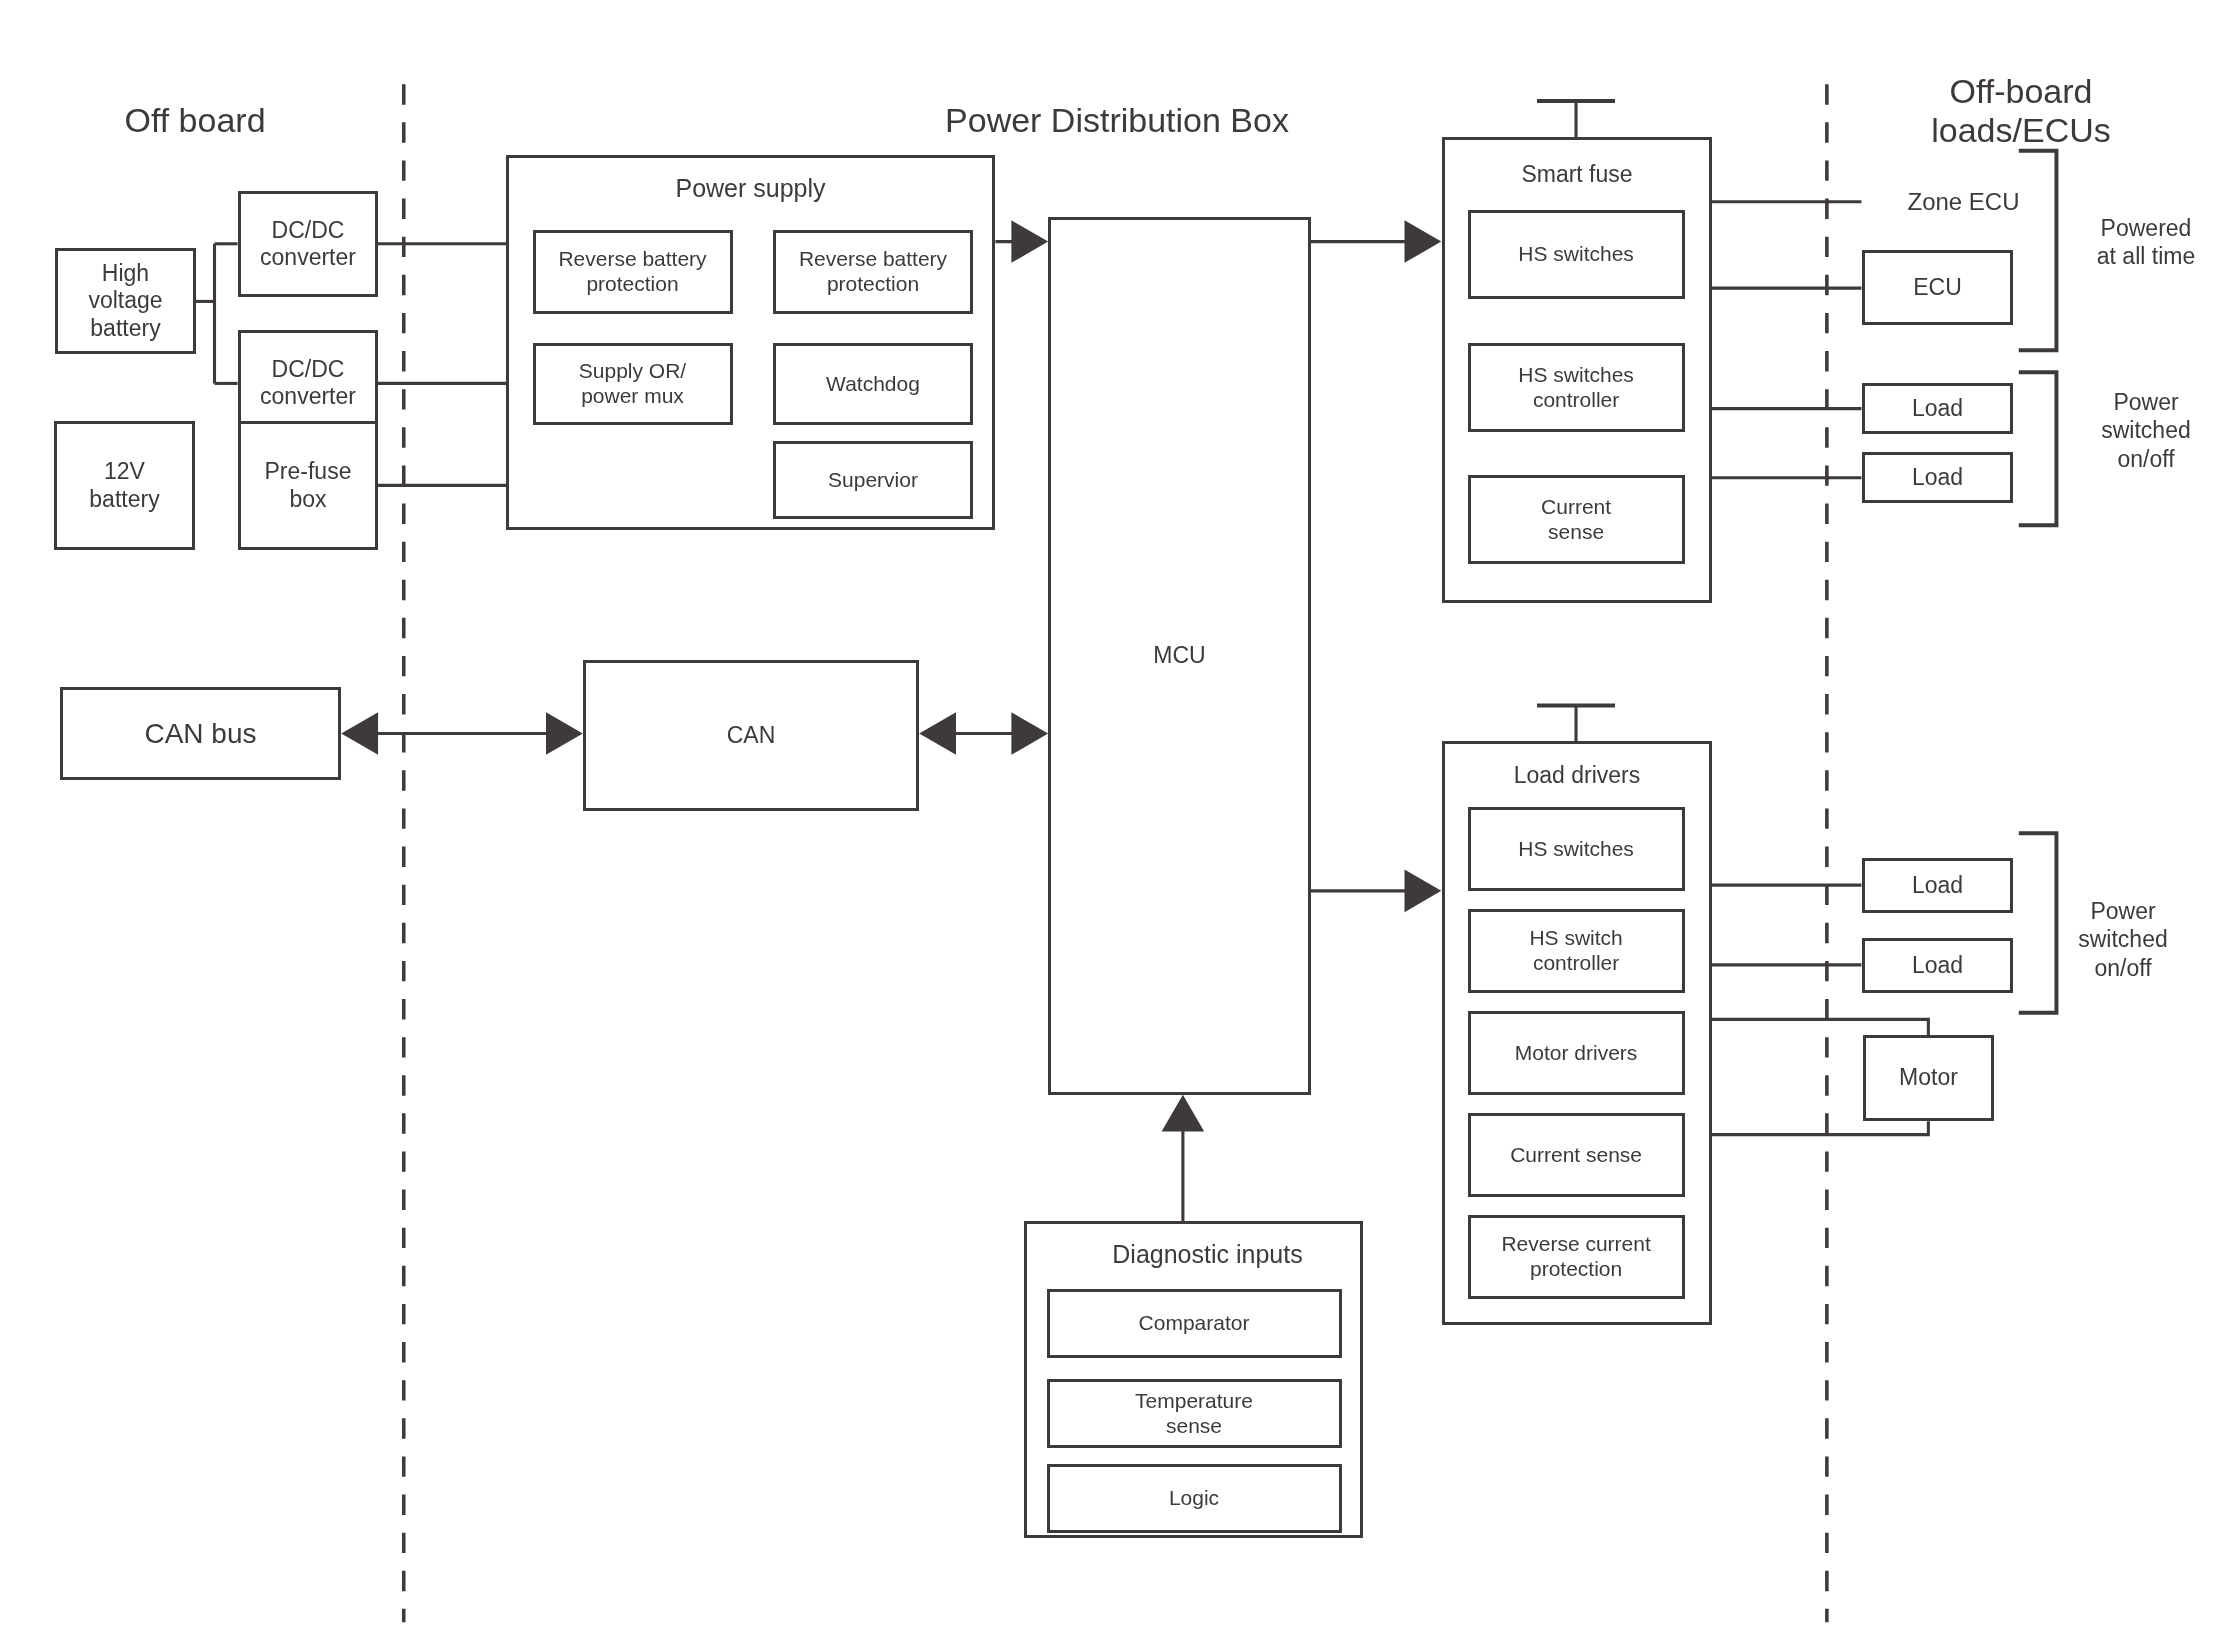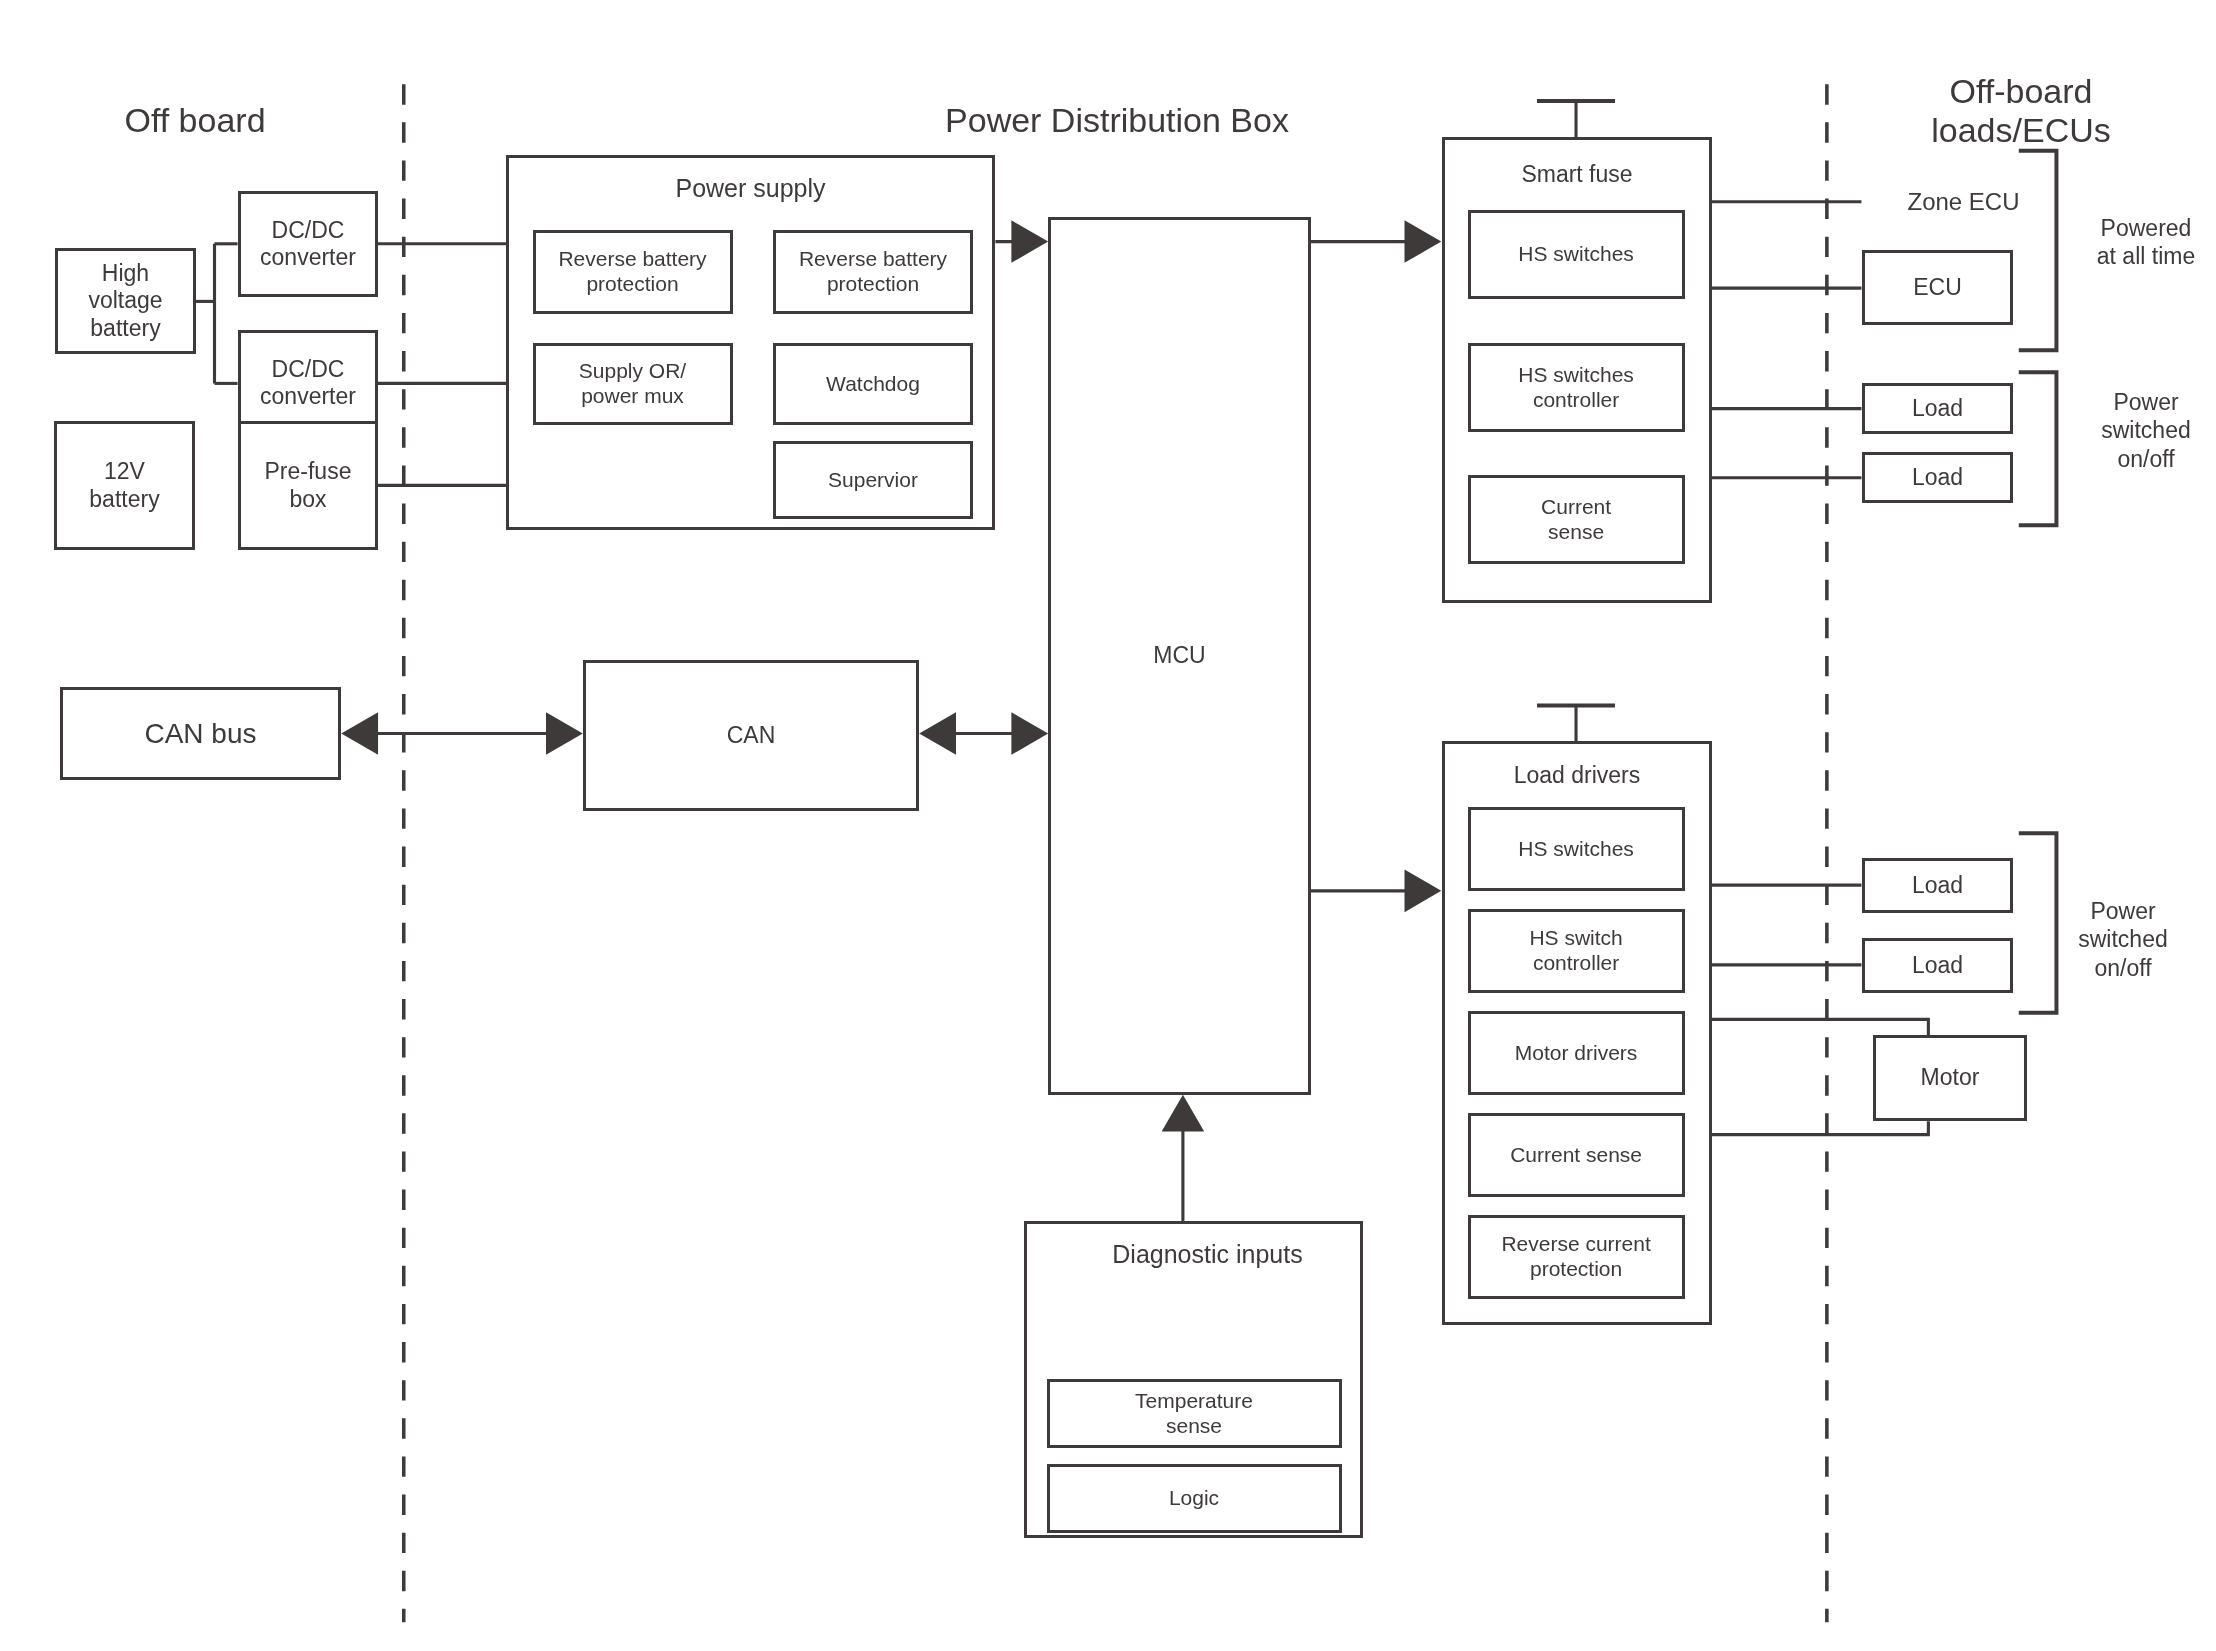--- a/index.html
+++ b/index.html
@@ -173,32 +173,33 @@
     <div class="box" style="left:22.6px; top:159px; width:217px; height:84px;" data-bind="load_drivers.hs_switch_controller">HS switch
 controller</div>
     <div class="box" style="left:22.6px; top:261px; width:217px; height:84px;" data-bind="load_drivers.motor_drivers">Motor drivers</div>
     <div class="box" style="left:22.6px; top:363px; width:217px; height:84px;" data-bind="load_drivers.current_sense">Current sense</div>
     <div class="box" style="left:22.6px; top:465px; width:217px; height:84px;" data-bind="load_drivers.reverse_current_protection">Reverse current
 protection</div>
   </div>
 
   <div class="group" style="left:1024px; top:1221px; width:339px; height:317px;">
     <div class="group-title" style="top:16px;margin-left:28px;" data-bind="diagnostic_inputs.title">Diagnostic inputs</div>
+    <div class="box" style="left:19.5px; top:59px; width:295px; height:69px;" data-bind="diagnostic_inputs.comparator">Comparator</div>
     <div class="box" style="left:19.5px; top:149px; width:295px; height:69px;" data-bind="diagnostic_inputs.temperature_sense">Temperature
 sense</div>
     <div class="box" style="left:19.5px; top:234px; width:295px; height:69px;" data-bind="diagnostic_inputs.logic">Logic</div>
   </div>
 
   <div class="label fs54" style="left:1866px; top:184px; width:195px; height:35px;" data-bind="right.zone_ecu">Zone ECU</div>
   <div class="box fs52" style="left:1862px; top:250px; width:151px; height:75px;" data-bind="right.ecu">ECU</div>
   <div class="box fs52" style="left:1862px; top:383px; width:151px; height:51px;" data-bind="right.load_1">Load</div>
   <div class="box fs52" style="left:1862px; top:452px; width:151px; height:51px;" data-bind="right.load_2">Load</div>
   <div class="box fs52" style="left:1862px; top:858px; width:151px; height:55px;" data-bind="right.load_3">Load</div>
   <div class="box fs52" style="left:1862px; top:938px; width:151px; height:55px;" data-bind="right.load_4">Load</div>
-  <div class="box fs52" style="left:1863px; top:1035px; width:154px; height:86px;margin-left:10px;" data-bind="right.motor">Motor</div>
+  <div class="box fs52" style="left:1863px; top:1035px; width:131px; height:86px;" data-bind="right.motor">Motor</div>
 
   <div class="label" style="left:2066px; top:213px; width:160px; height:58px;" data-bind="right.powered_at_all_time">Powered
 at all time</div>
   <div class="label" style="left:2066px; top:386px; width:160px; height:89px;" data-bind="right.power_switched_top">Power
 switched
 on/off</div>
   <div class="label" style="left:2043px; top:895px; width:160px; height:89px;" data-bind="right.power_switched_bottom">Power
 switched
 on/off</div>
 

